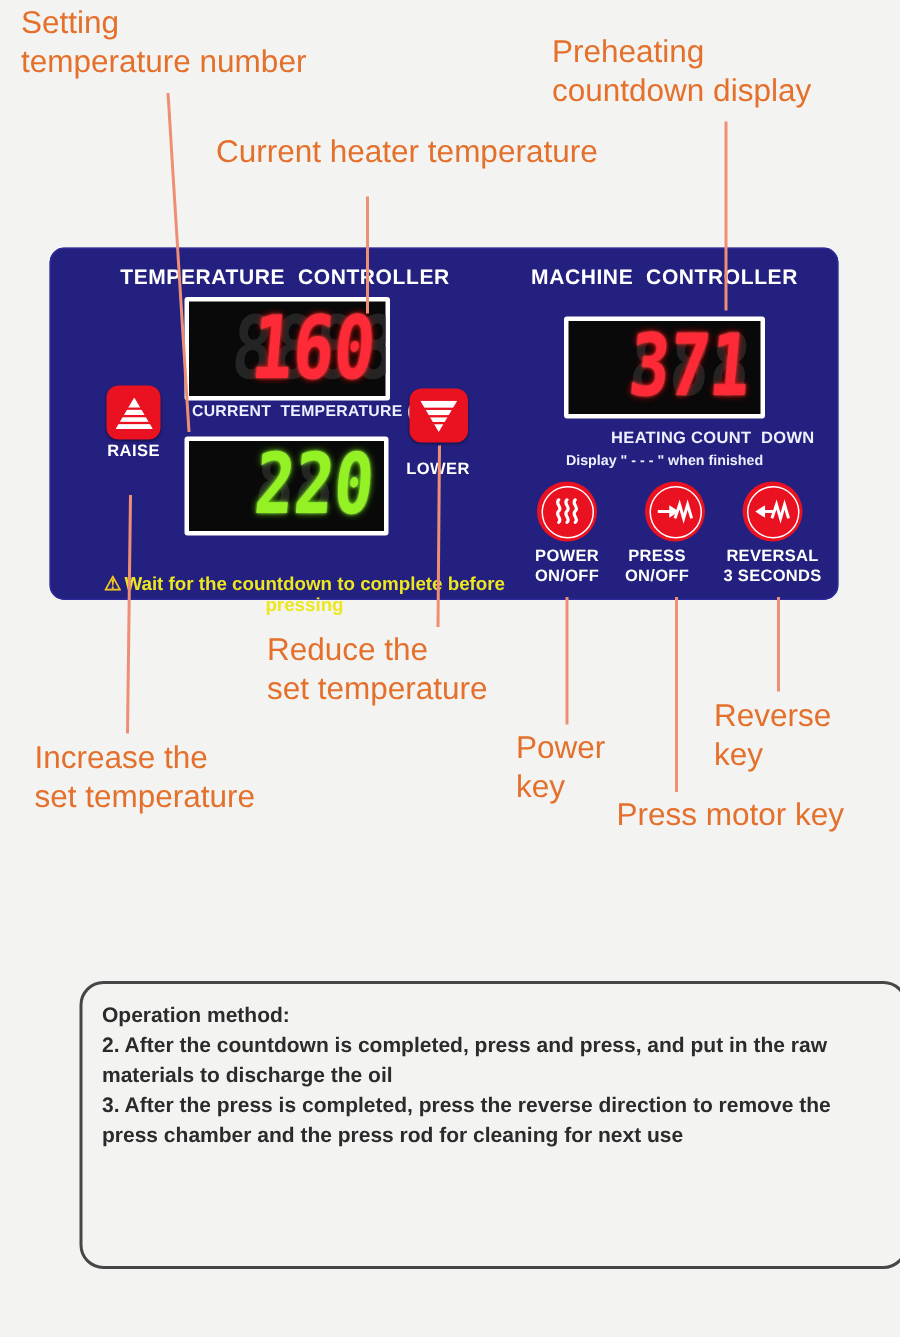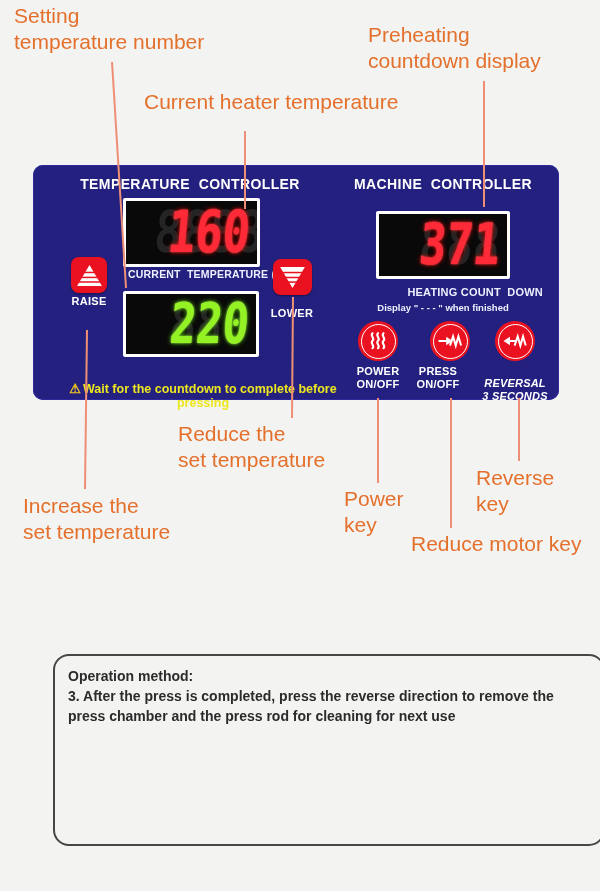--- a/index.html
+++ b/index.html
@@ -79,21 +79,21 @@
   <div class="callout" style="left:368px;top:22px;">Preheating
 countdown display</div>
   <div class="callout" style="left:178px;top:421px;">Reduce the
 set temperature</div>
   <div class="callout" style="left:23px;top:493px;">Increase the
 set temperature</div>
   <div class="callout" style="left:344px;top:486px;">Power
 key</div>
   <div class="callout" style="left:476px;top:465px;">Reverse
 key</div>
-  <div class="callout" style="left:411px;top:531px;">Reduce motor key</div>
+  <div class="callout" style="left:411px;top:531px;">Press motor key</div>
 
   <div id="panel">
 
     <div class="panel-title" style="left:17px;width:280px;">TEMPERATURE  CONTROLLER</div>
 
     <div class="display" style="left:90px;top:33px;width:131px;height:63px;">
       <div class="seg-layer ghost" style="font-size:58px;line-height:62px;">8888</div>
       <div class="seg-layer lit-red" style="font-size:58px;line-height:62px;">160</div>
     </div>
     <div class="display-label" style="left:58px;top:103px;width:200px;">CURRENT  TEMPERATURE (°C)</div>
@@ -170,22 +170,23 @@
     <div class="circle-label" style="left:355px;top:200px;width:100px;">PRESS
 ON/OFF</div>
 
     <div class="circle-btn" style="left:462px;top:156px;">
       <svg width="26" height="20" viewBox="0 0 34 24">
         <polygon points="10.5,6.5 2,12 10.5,17.5" fill="#ffffff"></polygon>
         <line x1="10" y1="12" x2="19" y2="12" stroke="#ffffff" stroke-width="2.6"></line>
         <polyline points="16.5,18 20.5,6 24,18 27.5,6 31,18" fill="none" stroke="#ffffff" stroke-width="2.6" stroke-linejoin="miter"></polyline>
       </svg>
     </div>
-    <div class="circle-label" style="left:432px;top:212px;width:100px;font-style:italic;">REVERSAL
+    <div class="circle-label" style="left:432px;top:200px;width:100px;">REVERSAL
 3 SECONDS</div>
   </div>
 
   <div id="op-box">
     <p>Operation method:</p>
+    <p>2. After the countdown is completed, press and press, and put in the raw materials to discharge the oil</p>
     <p>3. After the press is completed, press the reverse direction to remove the press chamber and the press rod for cleaning for next use</p>
   </div>
 
 </div>
 
 </body></html>

